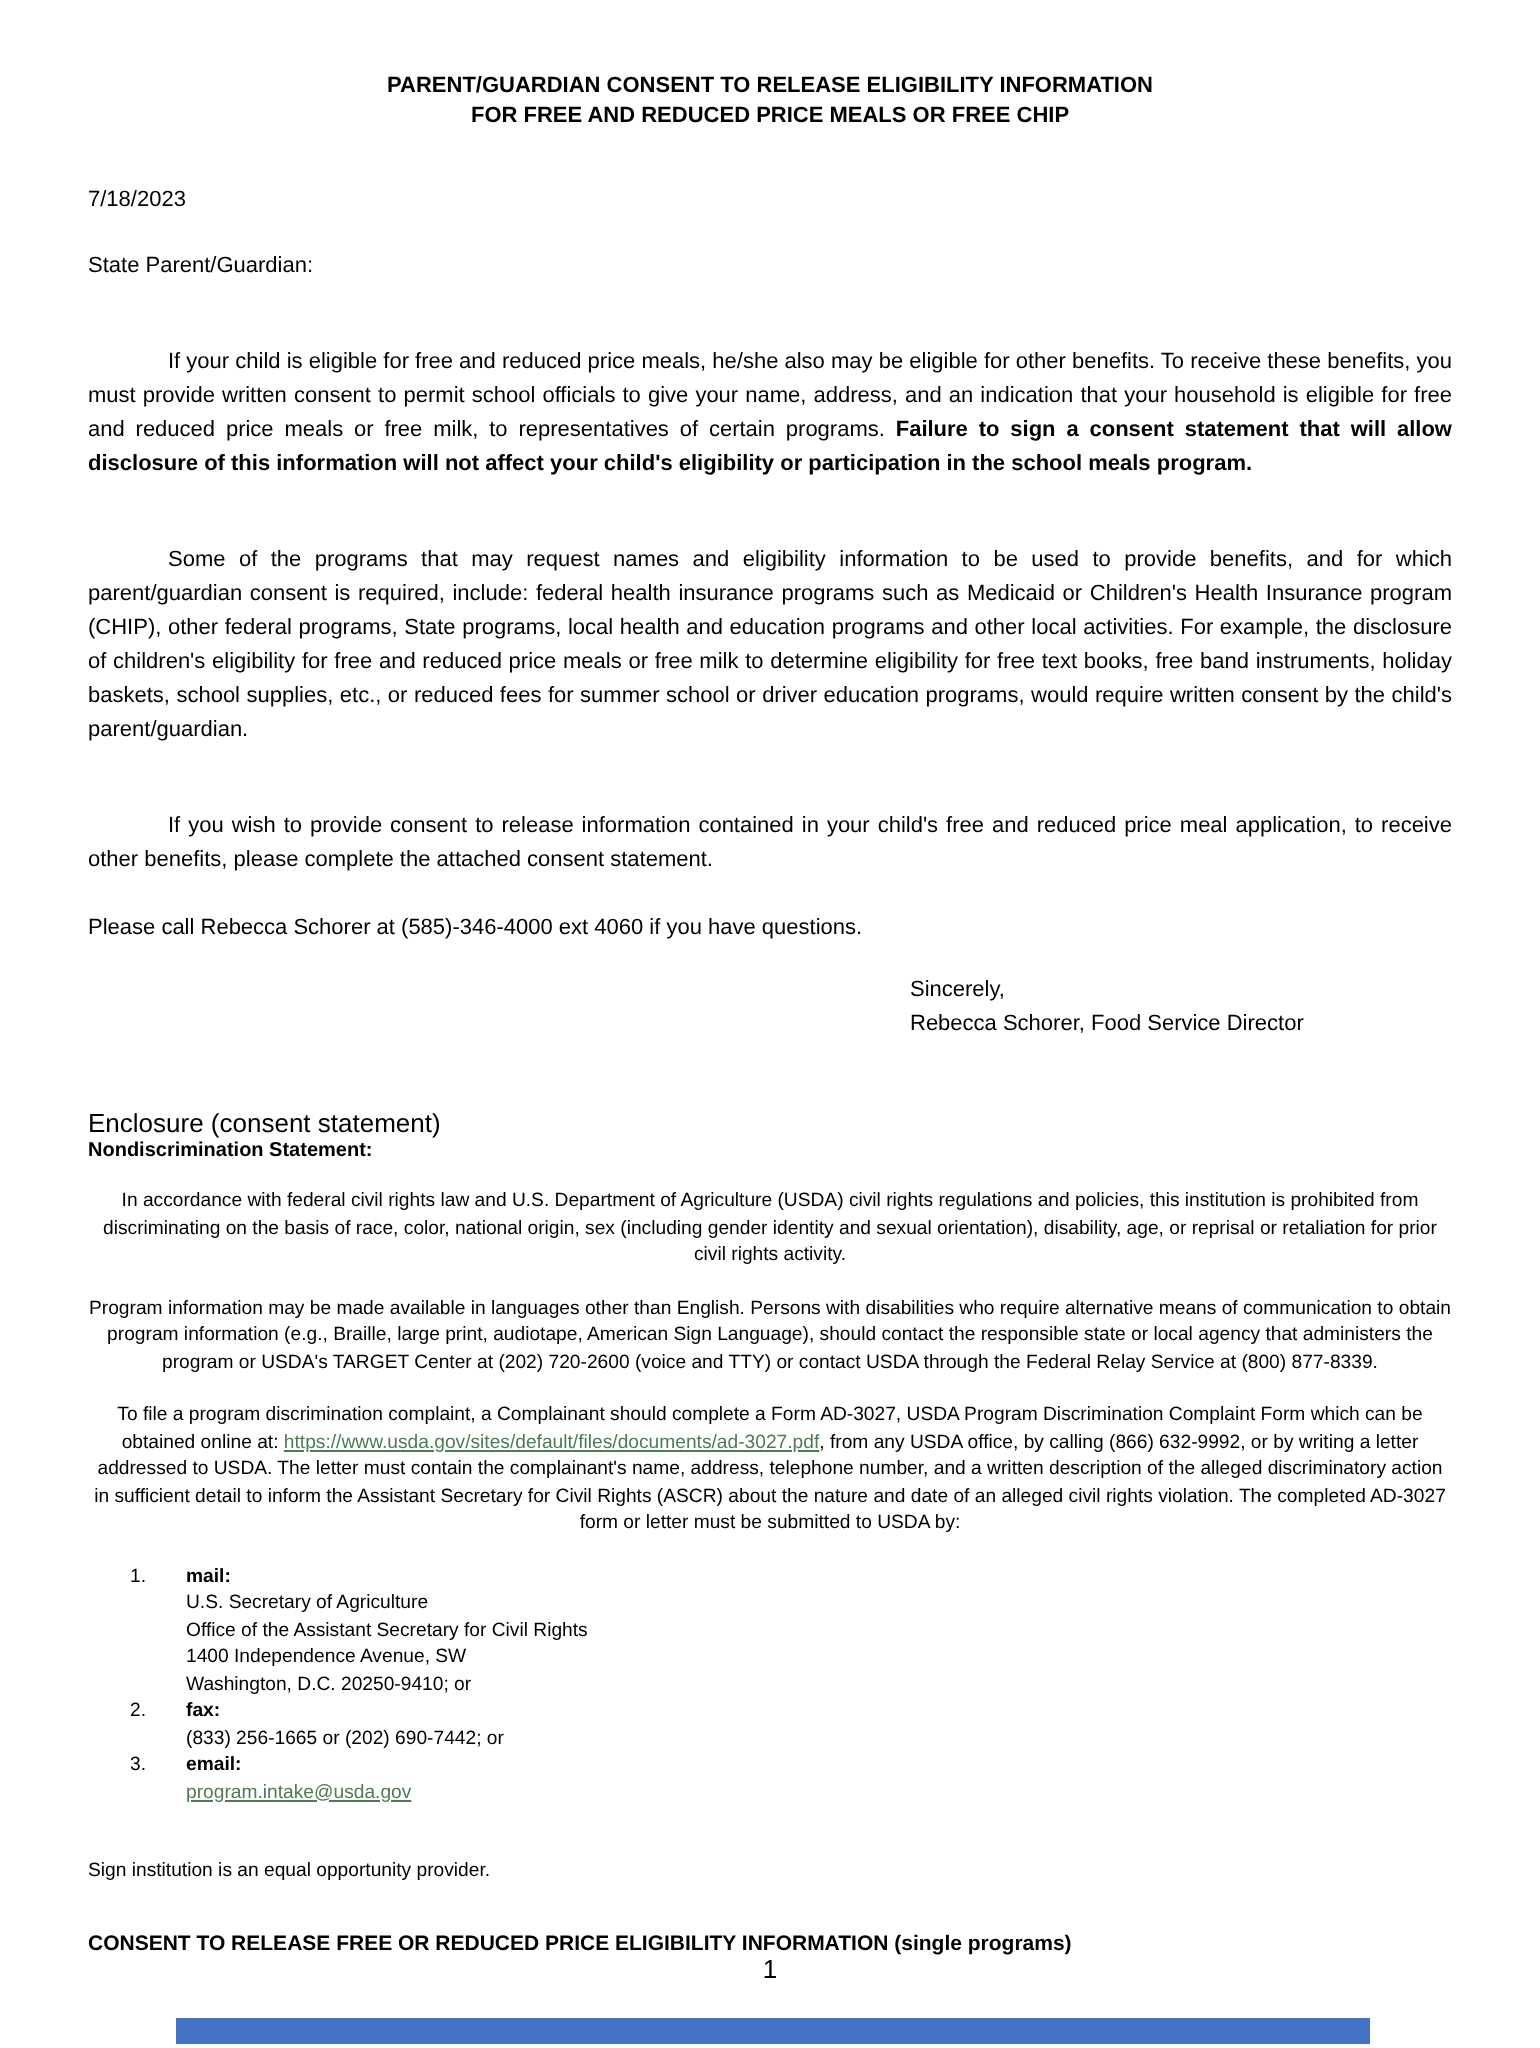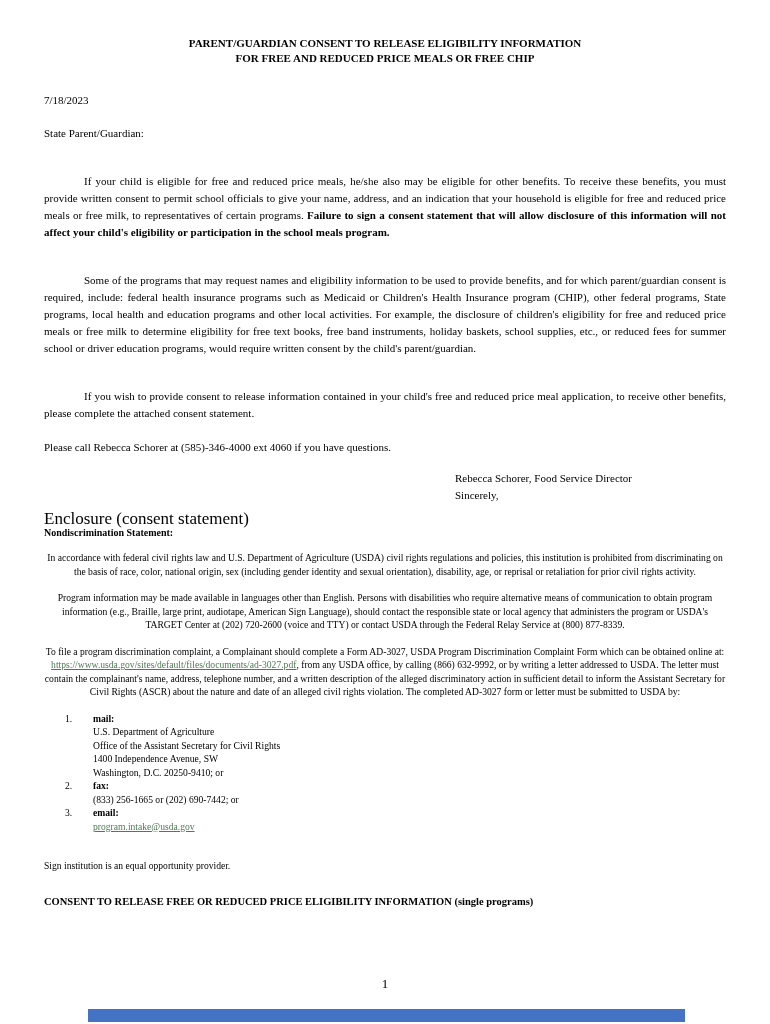--- a/index.html
+++ b/index.html
@@ -2,21 +2,21 @@
 <html><head>
 <meta charset="utf-8">
 <style>
   html, body { margin: 0; padding: 0; background: #ffffff; }
   .page {
     position: relative;
     width: 770px;
     height: 1024px;
     margin: 0 auto;
     background: #ffffff;
-    font-family: Liberation Serif, serif;
+    font-family: Liberation Sans, sans-serif;
     color: #000000;
     overflow: hidden;
   }
   .content { padding: 36px 44px 0 44px; }
 
   .doc-title {
     text-align: center;
     font-weight: bold;
     font-size: 11px;
     line-height: 15px;
@@ -27,21 +27,21 @@
   .salutation  { margin-top: 16px; }
   .para {
     margin-top: 31px;
     text-align: justify;
     text-indent: 40px;
   }
   .para .bold { font-weight: bold; }
   .plain-line { margin-top: 17px; }
   .sig-block { margin-top: 14px; margin-left: 411px; }
 
-  .enclosure { margin-top: 6px; font-size: 17px; line-height: 17px; }
+  .enclosure { margin-top: 32px; font-size: 13px; line-height: 17px; }
 
   .small { font-size: 9.6px; line-height: 13.5px; }
   .nds-heading { font-size: 10px; font-weight: bold; }
   .small-para { margin-top: 13px; text-align: center; }
 
   a.doc-link, .doc-link {
     color: #4e7b53;
     text-decoration: underline;
     cursor: pointer;
   }
@@ -96,43 +96,43 @@
 
       <p class="para"><span>If your child is eligible for free and reduced price meals, he/she also may be eligible for other benefits.  To receive these benefits, you must provide written consent to permit school officials to give your name, address, and an indication that your household is eligible for free and reduced price meals or free milk, to representatives of certain programs.  </span><span class="bold">Failure to sign a consent statement that will allow disclosure of this information will not affect your child's eligibility or participation in the school meals program.</span></p>
 
       <p class="para">Some of the programs that may request names and eligibility information to be used to provide benefits, and for which parent/guardian consent is required, include: federal health insurance programs such as Medicaid or Children's Health Insurance program (CHIP), other federal programs, State programs, local health and education programs and other local activities.  For example, the disclosure of children's eligibility for free and reduced price meals or free milk to determine eligibility for free text books, free band instruments, holiday baskets, school supplies, etc., or reduced fees for summer school or driver education programs, would require written consent by the child's parent/guardian.</p>
 
       <p class="para">If you wish to provide consent to release information contained in your child's free and reduced price meal application, to receive other benefits, please complete the attached consent statement.</p>
 
       <div class="plain-line">Please call Rebecca Schorer at (585)-346-4000 ext 4060 if you have questions.</div>
 
       <div class="sig-block">
+        <div>Sincerely,</div>
         <div>Rebecca Schorer, Food Service Director</div>
-        <div>Sincerely,</div>
       </div>
 
       <div class="enclosure">Enclosure (consent statement)</div>
     </div>
 
     <div class="nds-heading"><span class="method-label">Nondiscrimination Statement</span><span>:</span></div>
 
     <div class="small">
       <p class="small-para">In accordance with federal civil rights law and U.S. Department of Agriculture (USDA) civil rights regulations and policies, this institution is prohibited from discriminating on the basis of race, color, national origin, sex (including gender identity and sexual orientation), disability, age, or reprisal or retaliation for prior civil rights activity.</p>
 
       <p class="small-para">Program information may be made available in languages other than English. Persons with disabilities who require alternative means of communication to obtain program information (e.g., Braille, large print, audiotape, American Sign Language), should contact the responsible state or local agency that administers the program or USDA's TARGET Center at (202) 720-2600 (voice and TTY) or contact USDA through the Federal Relay Service at (800) 877-8339.</p>
 
       <p class="small-para"><span>To file a program discrimination complaint, a Complainant should complete a Form AD-3027, USDA Program Discrimination Complaint Form which can be obtained online at: </span><a class="doc-link">https://www.usda.gov/sites/default/files/documents/ad-3027.pdf</a><span>, from any USDA office, by calling (866) 632-9992, or by writing a letter addressed to USDA. The letter must contain the complainant's name, address, telephone number, and a written description of the alleged discriminatory action in sufficient detail to inform the Assistant Secretary for Civil Rights (ASCR) about the nature and date of an alleged civil rights violation. The completed AD-3027 form or letter must be submitted to USDA by:</span></p>
 
       <div class="method-list">
 
         <div class="method">
           <div class="method-num">1.</div>
           <div class="method-body">
             <div class="method-label">mail:</div>
-            <div>U.S. Department of Agriculture</div>
+            <div>U.S. Secretary of Agriculture</div>
             <div>Office of the Assistant Secretary for Civil Rights</div>
             <div>1400 Independence Avenue, SW</div>
             <div>Washington, D.C. 20250-9410; or</div>
           </div>
         </div>
 
         <div class="method">
           <div class="method-num">2.</div>
           <div class="method-body">
             <div class="method-label">fax:</div>

